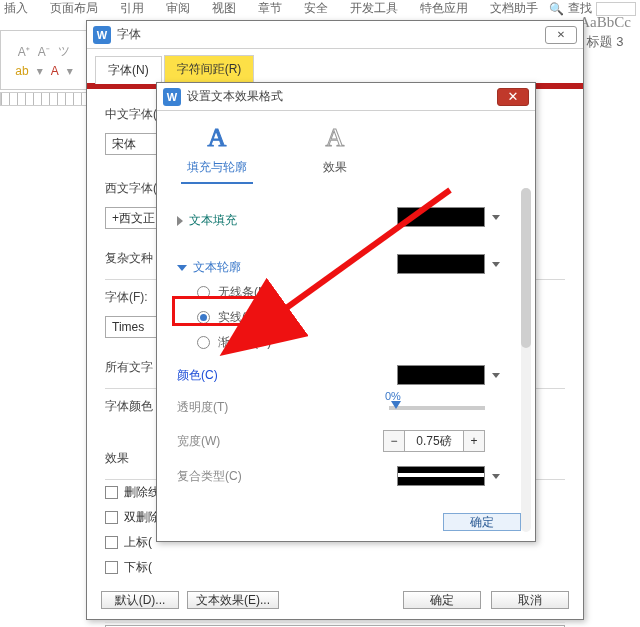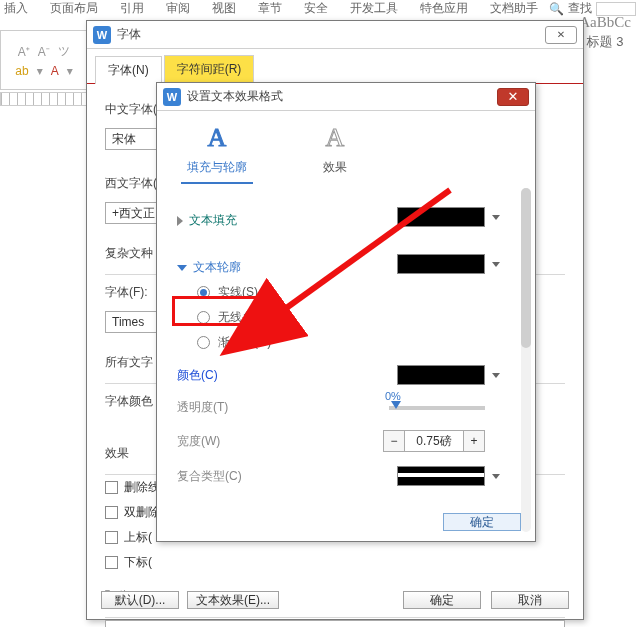--- a/index.html
+++ b/index.html
@@ -15,21 +15,21 @@
 
   .dlg { position:absolute; background:#fff; border:1px solid #7a7a7a; box-shadow:2px 2px 6px rgba(0,0,0,.25); }
   .titlebar { height:28px; background:#fff; display:flex; align-items:center; padding:0 6px; border-bottom:1px solid #d0d0d0; }
   .titlebar .wicon { width:18px; height:18px; background:#3a82d4; color:#fff; border-radius:3px; display:flex; align-items:center; justify-content:center; font-weight:bold; font-size:11px; margin-right:6px; }
   .titlebar .ttl { flex:1; color:#444; }
   .titlebar .xbtn { width:32px; height:18px; border:1px solid #999; border-radius:3px; display:flex; align-items:center; justify-content:center; font-size:10px; color:#555; cursor:default; }
   .titlebar .xbtn.red { background:#c0392b; color:#fff; border-color:#a03024; font-size:13px; }
 
   
   .dlg-font { left:86px; top:20px; width:498px; height:600px; }
-  .tabs { display:flex; padding:6px 8px 0; gap:2px; border-bottom:1px solid #b91c1c; }
+  .tabs { display:flex; padding:6px 8px 0; gap:2px; border-bottom:6px solid #b91c1c; }
   .tab { padding:5px 12px; border:1px solid #cfcfcf; border-bottom:none; background:#fde047; }
   .tab.active { background:#fff; position:relative; top:1px; }
   .formarea { padding:10px 18px 0; }
   .row { display:flex; align-items:center; height:30px; }
   .lbl { color:#444; }
   .sel { border:1px solid #aaa; height:22px; display:flex; align-items:center; justify-content:space-between; padding:0 4px 0 6px; background:#fff; min-width:70px; }
   .sel .dd { width:0;height:0;border-left:4px solid transparent;border-right:4px solid transparent;border-top:5px solid #666; }
   .section-line { border-top:1px solid #d8d8d8; height:1px; margin:6px 0 2px; }
   .chk { display:flex; align-items:center; gap:6px; }
   .chk .box { width:13px; height:13px; border:1px solid #888; background:#fff; }
@@ -243,28 +243,28 @@
         <span>文本轮廓</span>
       </div>
       <div style="position:relative;">
           <div class="swatch">
             <span class="dd"></span>
           </div>
         </div>
     </div>
 
     <div class="radio">
+        <span class="rdot"></span>
+        <span>无线条(N)</span>
+      </div>
+    <div class="radio">
         <span class="rdot">
           <span class="inner"></span>
         </span>
         <span>实线(S)</span>
-      </div>
-    <div class="radio">
-        <span class="rdot"></span>
-        <span>无线条(N)</span>
       </div>
     <div class="radio">
         <span class="rdot"></span>
         <span>渐变线(G)</span>
       </div>
 
     <div class="field-row">
       <span class="lbl" style="color:#1d4ed8;">颜色(C)</span>
       <div style="position:relative;">
           <div class="swatch">

